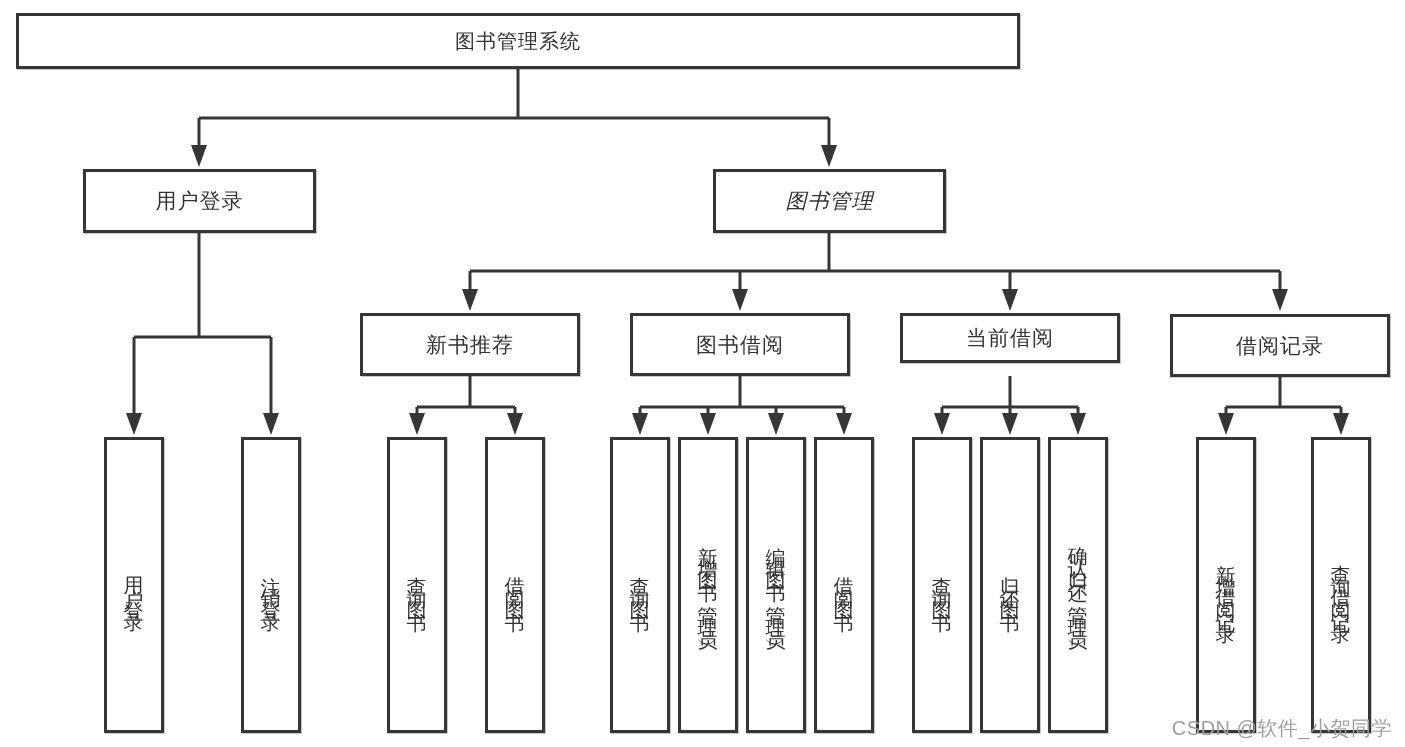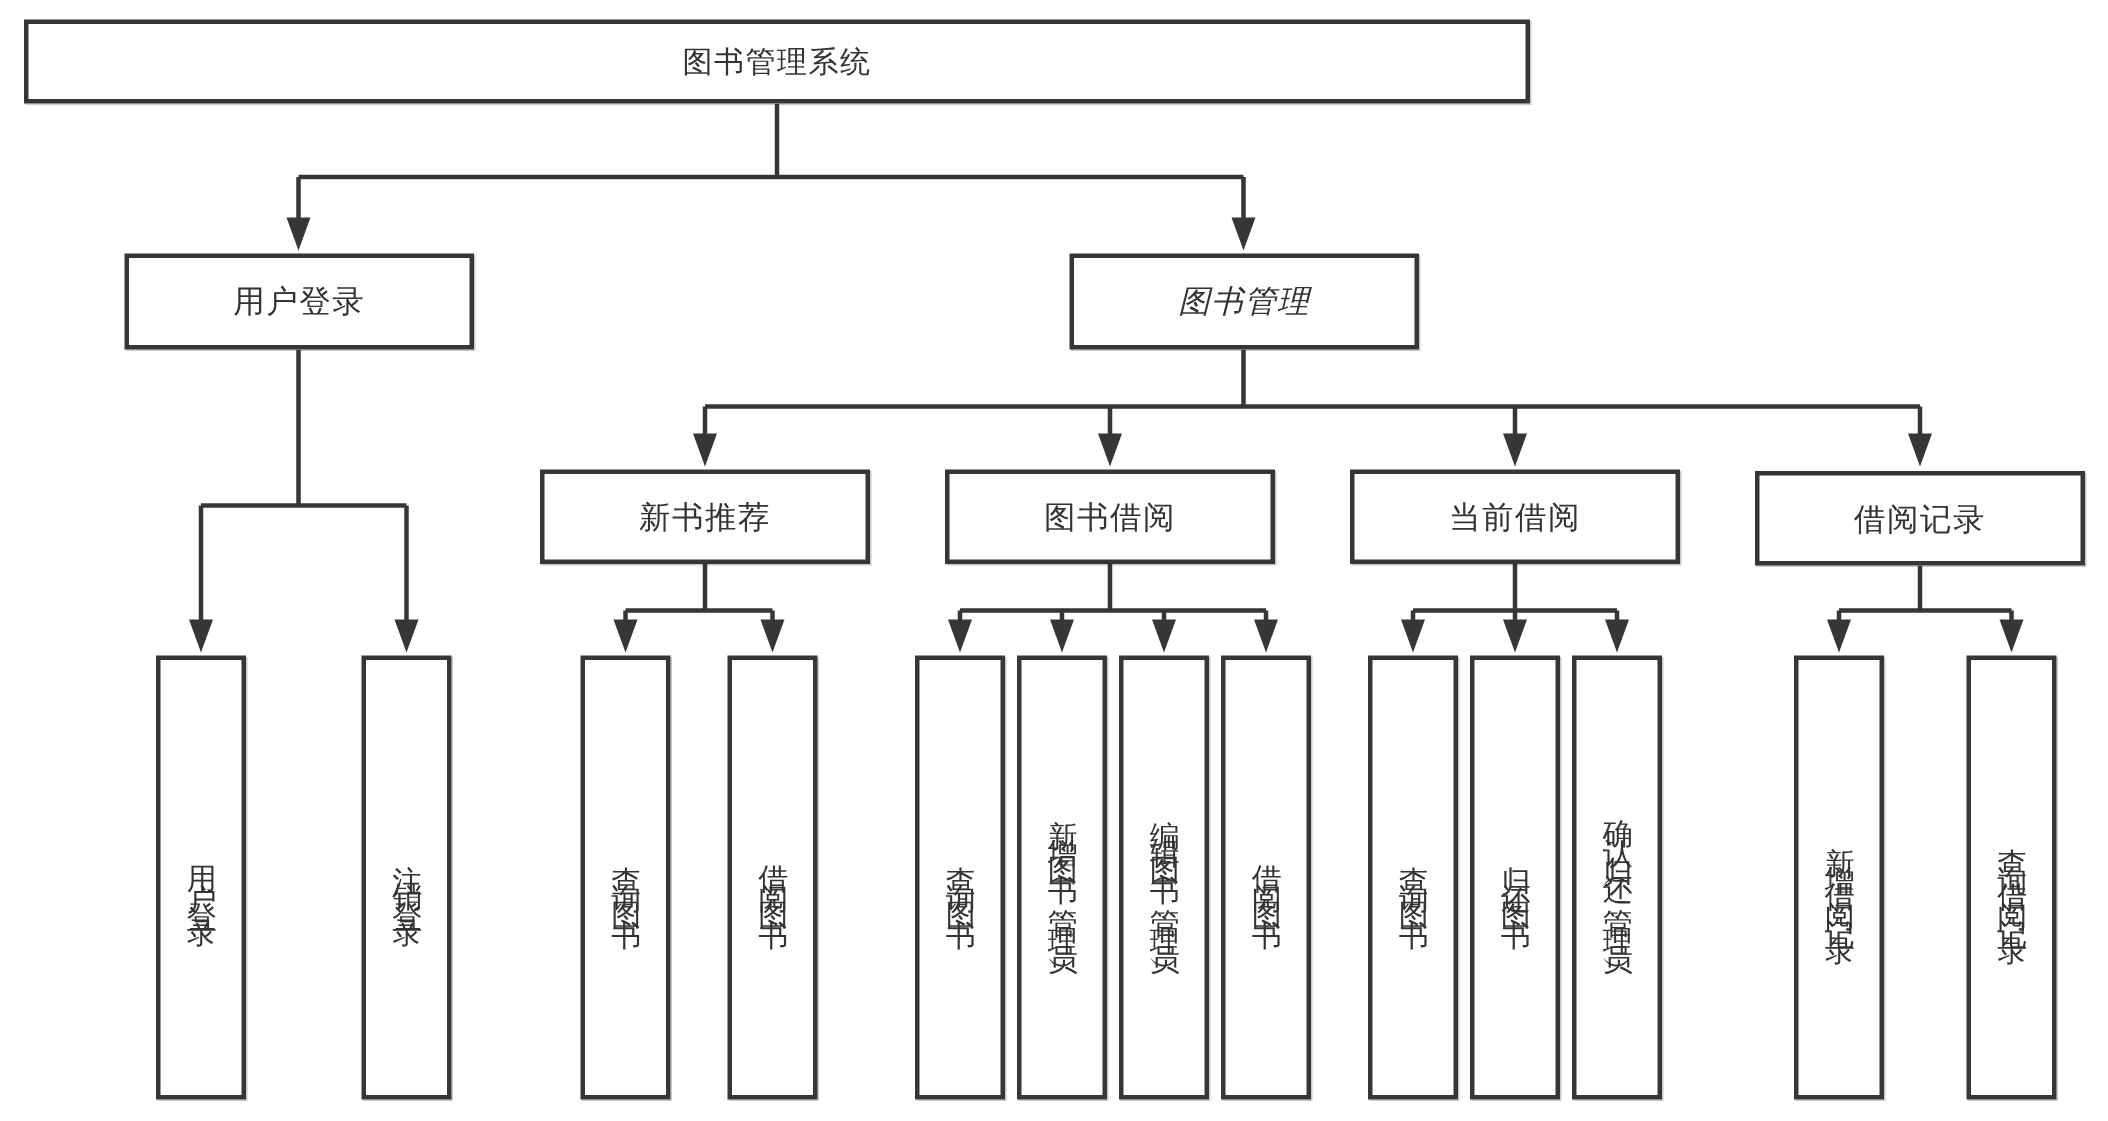--- a/index.html
+++ b/index.html
@@ -35,21 +35,21 @@
     font-size:20px;
     letter-spacing:12px;
     line-height:54px;
   }
   
   .n-user-login{left:83px;top:169px;width:233px;height:64px;}
   .n-book-mgmt{left:713px;top:169px;width:233px;height:64px;font-style:italic;}
   
   .n-new-book{left:360px;top:313px;width:220px;height:63px;}
   .n-borrow  {left:630px;top:313px;width:220px;height:63px;}
-  .n-current {left:900px;top:313px;width:220px;height:63px;}
+  .n-current {left:900px;top:313px;width:220px;height:50px;}
   .n-records {left:1170px;top:314px;width:220px;height:63px;}
   
   .l1{left:104px;}  .l2{left:241px;}
   .l3{left:387px;}  .l4{left:485px;}
   .l5{left:610px;}  .l6{left:678px;}
   .l7{left:746px;}  .l8{left:814px;}
   .l9{left:912px;}  .l10{left:980px;} .l11{left:1048px;}
   .l12{left:1196px;}.l13{left:1311px;}
   .watermark{
     position:absolute;
@@ -130,13 +130,14 @@
   <div class="node leaf l7">编辑图书（管理员）</div>
   <div class="node leaf l8">借阅图书</div>
 
   <div class="node leaf l9">查询图书</div>
   <div class="node leaf l10">归还图书</div>
   <div class="node leaf l11">确认归还（管理员）</div>
 
   <div class="node leaf l12">新增借阅记录</div>
   <div class="node leaf l13">查询借阅记录</div>
 
+  <div class="watermark">CSDN @软件_小贺同学</div>
 </div>
 
 </body></html>

